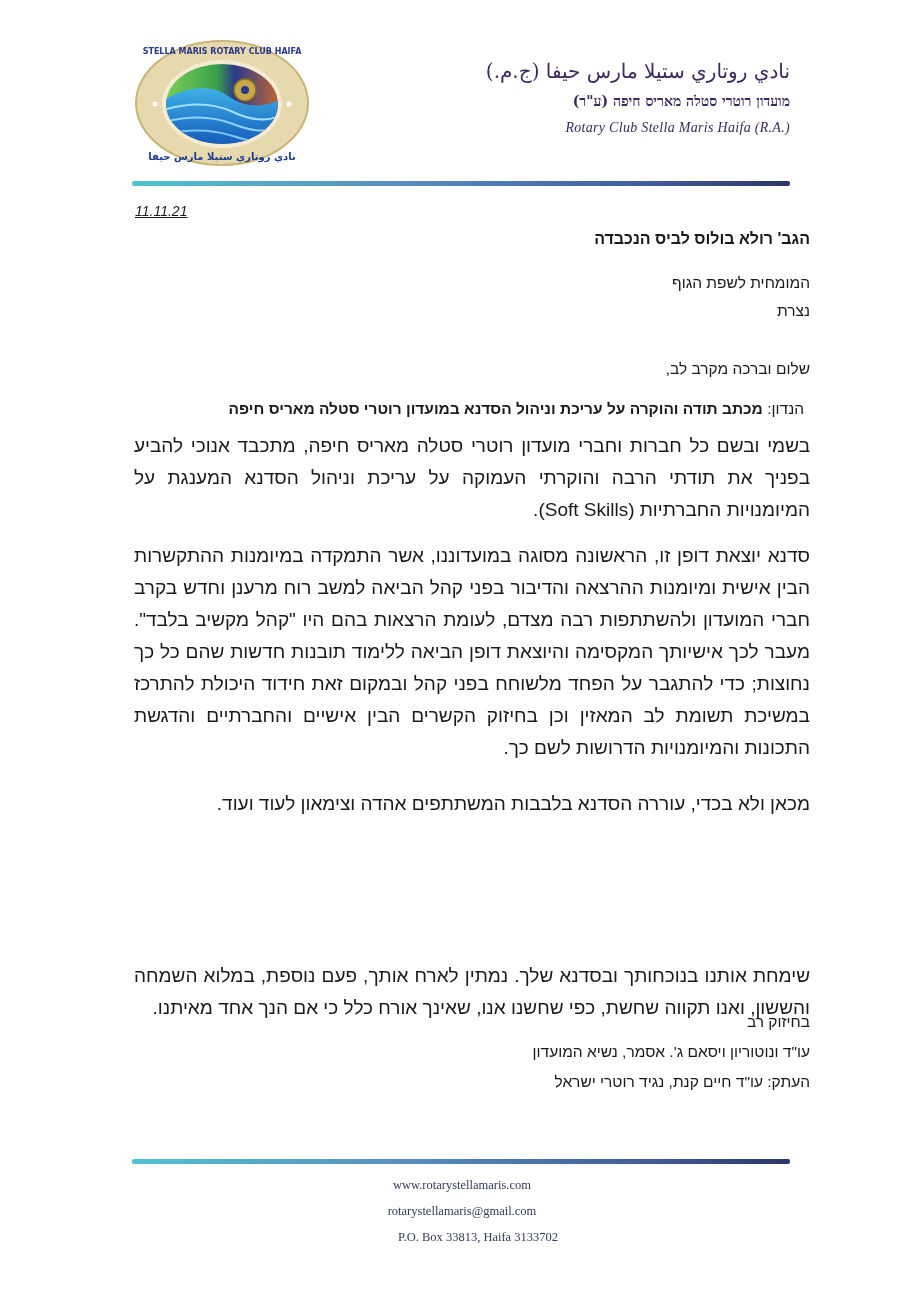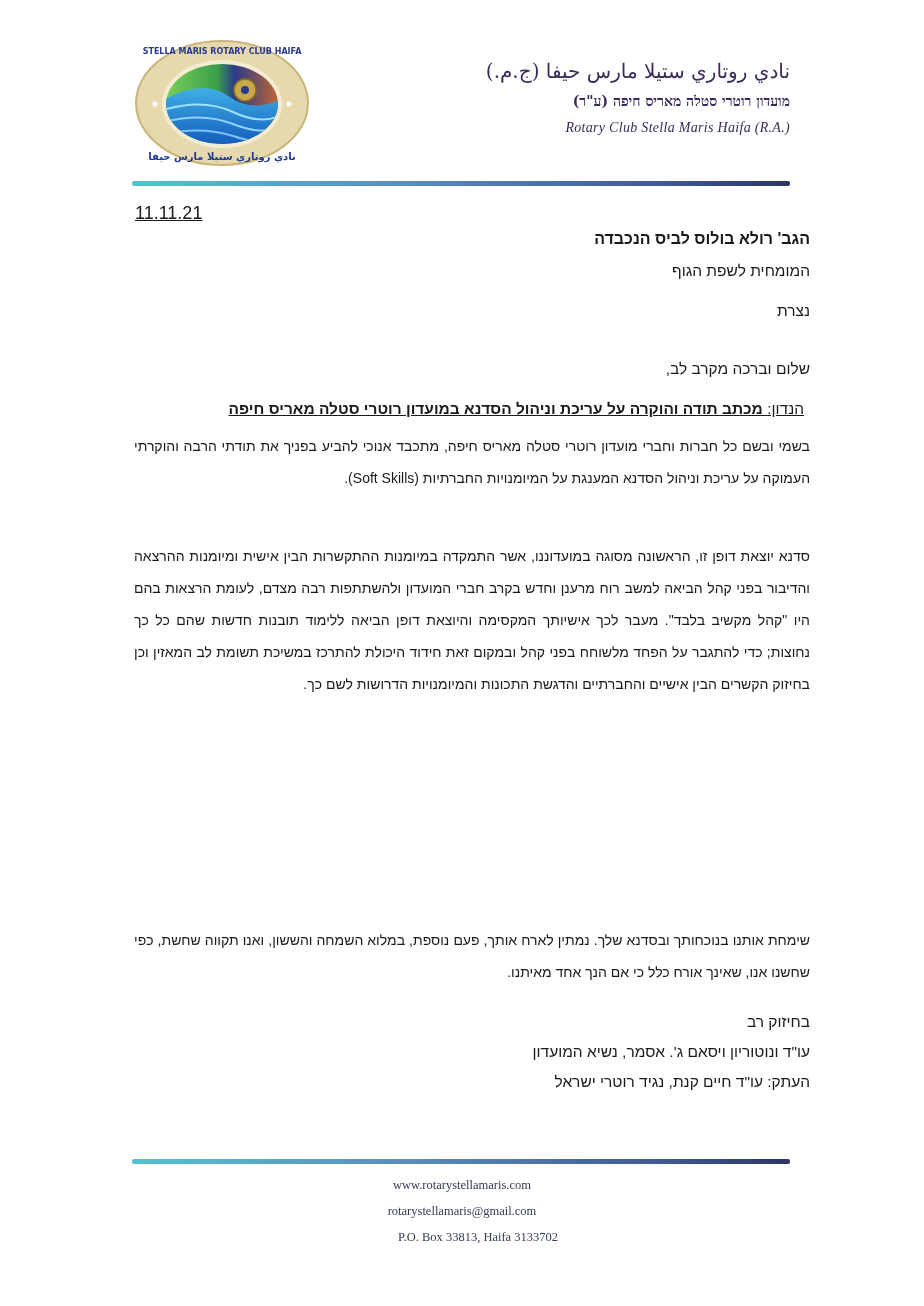--- a/index.html
+++ b/index.html
@@ -11,27 +11,27 @@
     .letterhead { position: absolute; right: 134px; top: 58px; text-align: right; }
     .lh-arabic { font-family: "DejaVu Serif", serif; font-size: 20px; color: #3b2a5a; direction: rtl; line-height: 26px; }
     .lh-hebrew { font-family: "DejaVu Serif", serif; font-size: 14px; color: #3b2a5a; direction: rtl; font-weight: bold; margin-top: 8px; line-height: 18px; }
     .lh-english { font-family: "Liberation Serif", serif; font-size: 14px; color: #3b2a5a; margin-top: 10px; letter-spacing: 0.3px; font-style: italic; }
 
     .rule { position: absolute; left: 132px; width: 658px; height: 5px;
             background: linear-gradient(to right, #4fc3cf 0%, #5a8fbf 40%, #3f5a98 80%, #2d3566 100%); border-radius: 2px; }
     .rule.top { top: 181px; }
     .rule.bottom { top: 1159px; }
 
-    .date { position: absolute; left: 135px; top: 203px; font-size: 18px; text-decoration: underline; }
+    .date { position: absolute; left: 135px; top: 203px; font-size: 14px; text-decoration: underline; font-style: italic; }
 
     .letter { position: absolute; left: 134px; right: 114px; direction: rtl; text-align: right; font-size: 15.5px; }
     .line { position: absolute; right: 0; white-space: nowrap; }
     .bold { font-weight: bold; }
 
-    .para { position: absolute; right: 0; left: 0; direction: rtl; text-align: justify; text-align-last: right; line-height: 32px; font-size: 14px; }
+    .para { position: absolute; right: 0; left: 0; direction: rtl; text-align: justify; text-align-last: right; line-height: 32px; font-size: 19px; }
 
     .footer { position: absolute; left: 0; width: 924px; text-align: center;
               font-family: "Liberation Serif", serif; font-size: 12.5px; color: #333a55; }
   </style>
 </head>
 <body>
 
 <div class="logo">
   <svg width="178" height="130" viewBox="0 0 178 130">
     <defs>
@@ -72,33 +72,34 @@
   <div class="lh-hebrew">מועדון רוטרי סטלה מאריס חיפה (ע"ר)</div>
   <div class="lh-english">Rotary Club Stella Maris Haifa (R.A.)</div>
 </div>
 
 <div class="rule top"></div>
 
 <div class="date">11.11.21</div>
 
 <div class="letter" style="top:0; height:1150px;">
   <div class="line bold" style="top:230px; font-size:16px;">הגב' רולא בולוס לביס הנכבדה</div>
-  <div class="line" style="top:262px;">המומחית לשפת הגוף</div>
+  <div class="line" style="top:274px;">המומחית לשפת הגוף</div>
   <div class="line" style="top:302px;">נצרת</div>
 
   <div class="line" style="top:360px;">שלום וברכה מקרב לב,</div>
 
-  <div class="line" style="top:400px; right:6px;text-decoration:underline;">
+  <div class="line" style="top:400px; right:6px;">
     <span>הנדון:</span>
     <span class="bold">מכתב תודה והוקרה על עריכת וניהול הסדנא במועדון רוטרי סטלה מאריס חיפה</span>
   </div>
 
   <div class="para" style="top:430px;">בשמי ובשם כל חברות וחברי מועדון רוטרי סטלה מאריס חיפה, מתכבד אנוכי להביע בפניך את תודתי הרבה והוקרתי העמוקה על עריכת וניהול הסדנא המענגת על המיומנויות החברתיות (Soft Skills).</div>
   <div class="para" style="top:540px;">סדנא יוצאת דופן זו, הראשונה מסוגה במועדוננו, אשר התמקדה במיומנות ההתקשרות הבין אישית ומיומנות ההרצאה והדיבור בפני קהל הביאה למשב רוח מרענן וחדש בקרב חברי המועדון ולהשתתפות רבה מצדם, לעומת הרצאות בהם היו "קהל מקשיב בלבד". מעבר לכך אישיותך המקסימה והיוצאת דופן הביאה ללימוד תובנות חדשות שהם כל כך נחוצות; כדי להתגבר על הפחד מלשוחח בפני קהל ובמקום זאת חידוד היכולת להתרכז במשיכת תשומת לב המאזין וכן בחיזוק הקשרים הבין אישיים והחברתיים והדגשת התכונות והמיומנויות הדרושות לשם כך.</div>
-  <div class="para" style="top:924px;">שימחת אותנו בנוכחותך ובסדנא שלך. נמתין לארח אותך, פעם נוספת, במלוא השמחה והששון, ואנו תקווה שחשת, כפי שחשנו אנו, שאינך אורח כלל כי אם הנך אחד מאיתנו.</div>
+  <div class="para" style="top:788px;">מכאן ולא בכדי, עוררה הסדנא בלבבות המשתתפים אהדה וצימאון לעוד ועוד.</div>
+  <div class="para" style="top:960px;">שימחת אותנו בנוכחותך ובסדנא שלך. נמתין לארח אותך, פעם נוספת, במלוא השמחה והששון, ואנו תקווה שחשת, כפי שחשנו אנו, שאינך אורח כלל כי אם הנך אחד מאיתנו.</div>
 
   <div class="line" style="top:1013px;">בחיזוק רב</div>
   <div class="line" style="top:1043px;">עו"ד ונוטוריון ויסאם ג'. אסמר, נשיא המועדון</div>
   <div class="line" style="top:1073px;">העתק: עו"ד חיים קנת, נגיד רוטרי ישראל</div>
 </div>
 
 <div class="rule bottom"></div>
 
 <div class="footer" style="top:1178px;">www.rotarystellamaris.com</div>
 <div class="footer" style="top:1204px;">rotarystellamaris@gmail.com</div>

